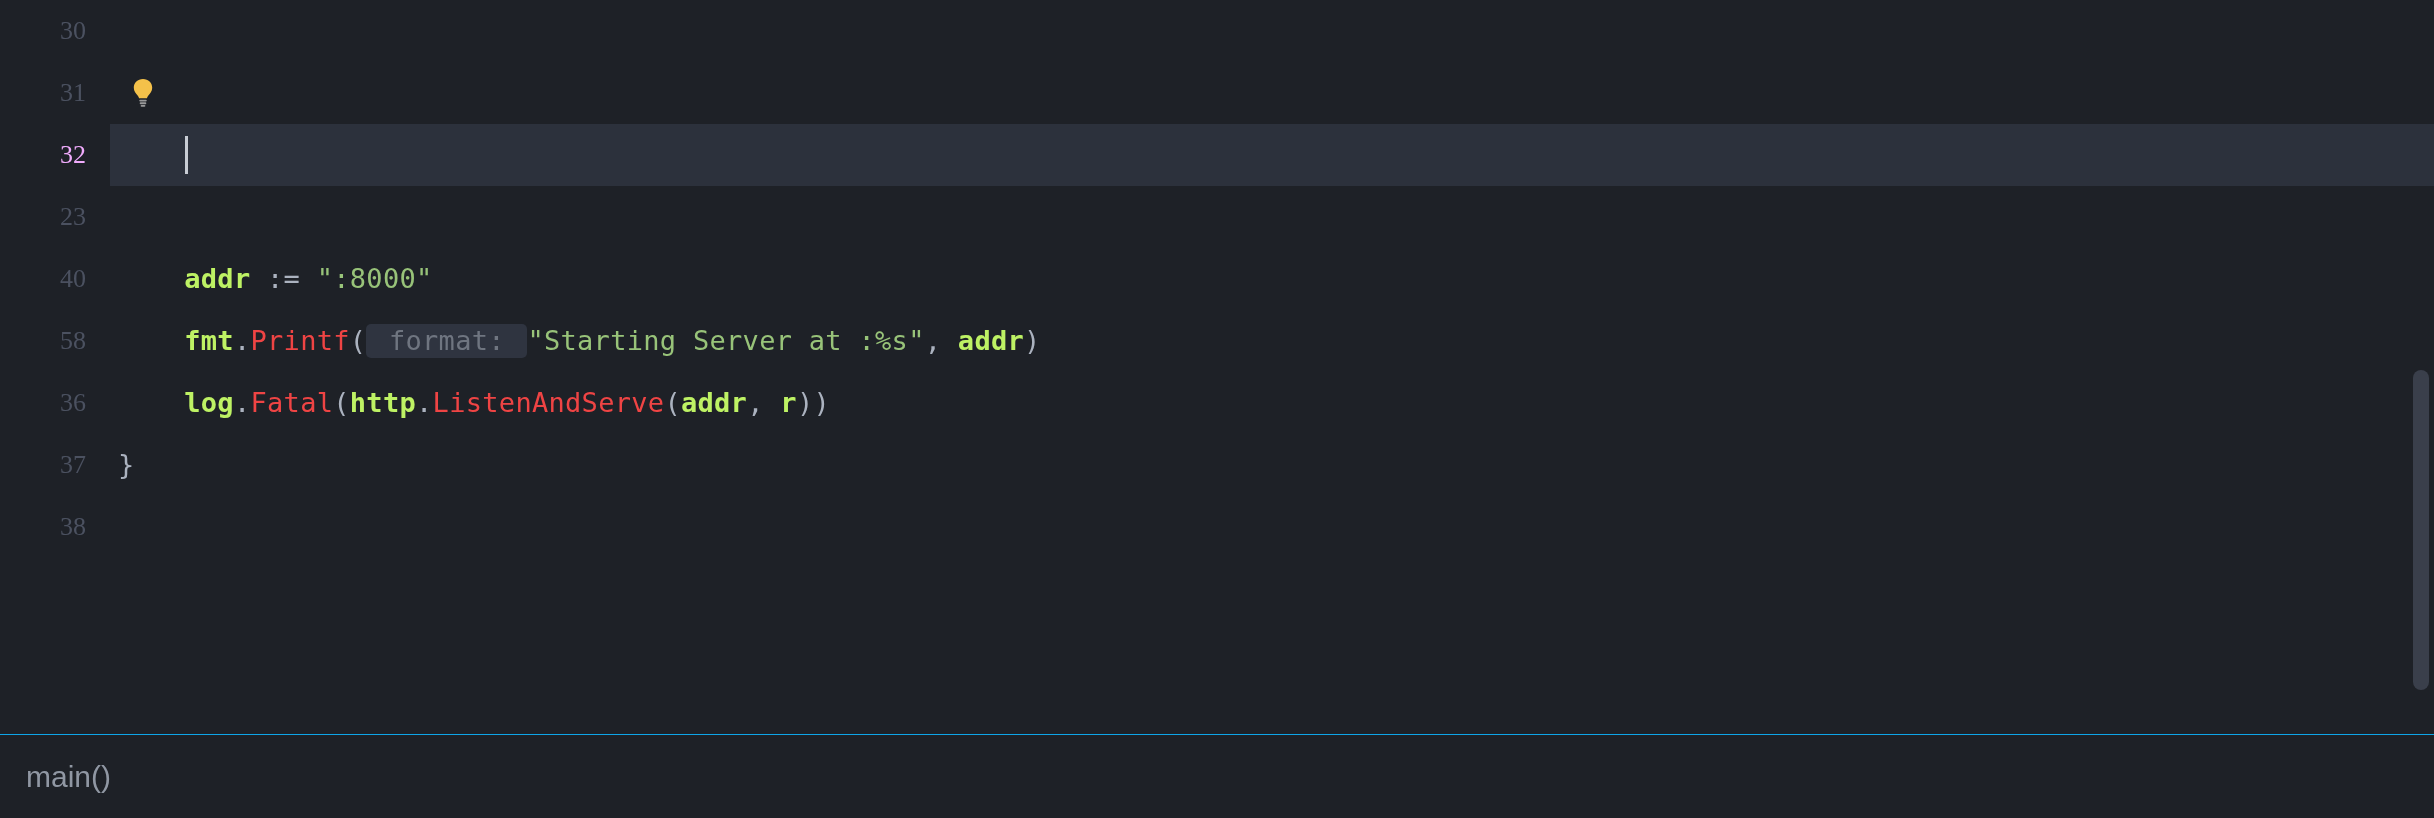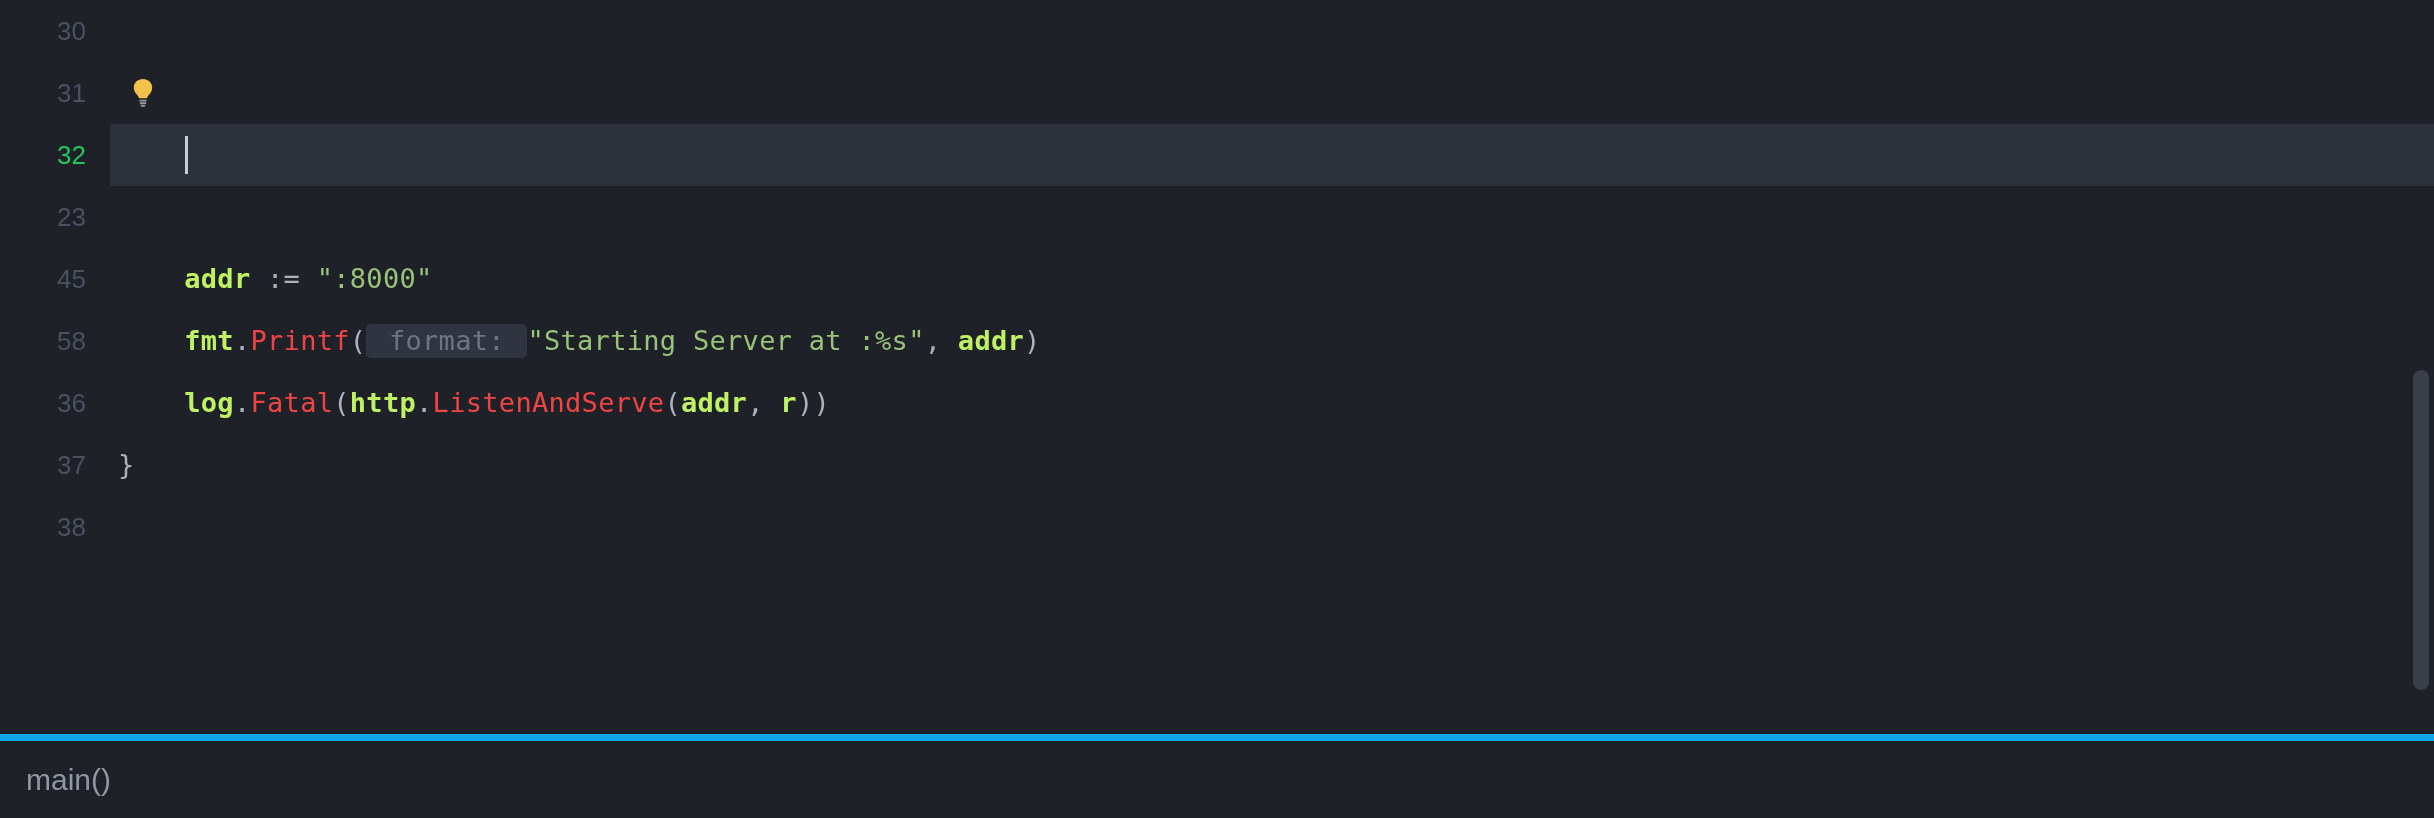--- a/index.html
+++ b/index.html
@@ -24,24 +24,24 @@
     flex-shrink: 0;
   }
   .gutter-num {
     height: 62px;
     line-height: 62px;
     text-align: right;
     padding-right: 24px;
     font-size: 26px;
     color: #4b5160;
     user-select: none;
-    font-family: Liberation Sans, sans-serif;
+    font-family: Liberation Serif, serif;
     position: relative;
   }
-  .gutter-num.active { color: #22c55e; }
+  .gutter-num.active { color: #f0abfc; }
   .code-area {
     flex: 1;
     position: relative;
     background: #1e2127;
     font-size: 27px;
     padding-top: 0;
     overflow: hidden;
   }
   .code-line {
     height: 62px;
@@ -102,21 +102,21 @@
     height: 320px;
     background: #3a3f4b;
     border-radius: 8px;
   }
   .statusbar {
     position: absolute;
     left: 0;
     bottom: 0;
     height: 84px;
     width: 100%;
-    border-top: 7px solid #0ea5e9;
+    border-top: 1px solid #0ea5e9;
     background: #1e2127;
     display: flex;
     align-items: center;
     padding-left: 26px;
   }
   .statusbar-text {
     color: #9097a3;
     font-size: 30px;
     font-family: -apple-system, "Segoe UI", Arial, sans-serif;
   }
@@ -124,21 +124,21 @@
 </head>
 <body>
 
 <div class="editor">
 
   <div class="gutter">
     <div class="gutter-num">30</div>
     <div class="gutter-num">31</div>
     <div class="gutter-num active">32</div>
     <div class="gutter-num">23</div>
-    <div class="gutter-num">45</div>
+    <div class="gutter-num">40</div>
     <div class="gutter-num">58</div>
     <div class="gutter-num">36</div>
     <div class="gutter-num">37</div>
     <div class="gutter-num">38</div>
   </div>
 
   <div class="code-area">
 
     <div class="code-line"></div>
 

